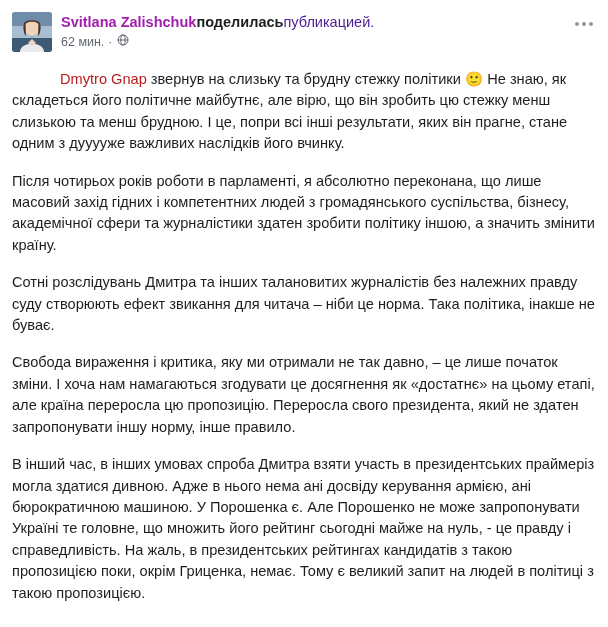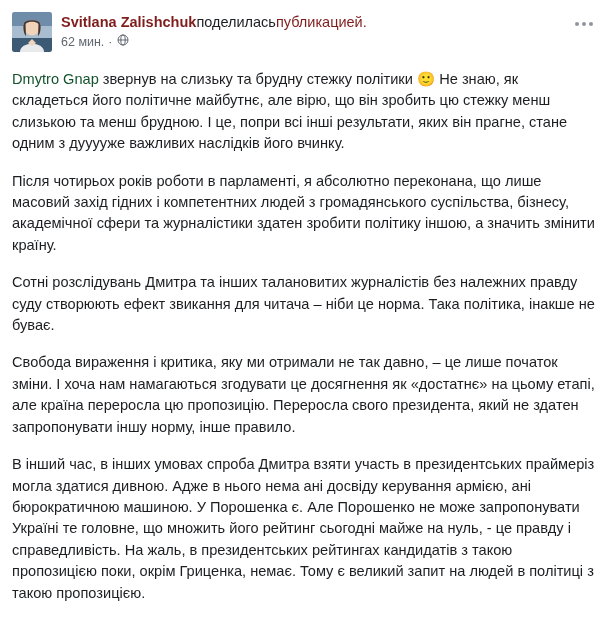--- a/index.html
+++ b/index.html
@@ -41,30 +41,30 @@
     flex: 1 1 auto;
     padding-top: 1px;
     min-width: 0;
   }
   .header-line1 {
     font-size: 14.5px;
     line-height: 19px;
     color: #385898;
   }
   .author-name {
-    color: #7f1d1d;
+    color: #a21caf;
     font-weight: bold;
     cursor: pointer;
   }
   .shared-word {
     color: #1c1e21;
-    font-weight: normal;
+    font-weight: bold;
   }
   .shared-link {
-    color: #7f1d1d;
+    color: #4c1d95;
     cursor: pointer;
   }
   .header-line2 {
     margin-top: 2px;
     font-size: 12.5px;
     line-height: 16px;
     color: #616770;
     display: flex;
     align-items: center;
   }
@@ -98,22 +98,23 @@
     font-size: 14.6px;
     line-height: 21.4px;
     color: #1c1e21;
   }
   .post-body p {
     margin: 0 0 16px 0;
     white-space: pre-wrap;
   }
   .post-body p:last-child { margin-bottom: 4px; }
   .mention {
-    color: #14532d;
+    color: #b91c1c;
     cursor: pointer;
+    margin-left: 48px;
   }
 </style>
 </head>
 <body>
 
 <div class="post">
 
   <div class="post-header">
 
     <div class="avatar">

